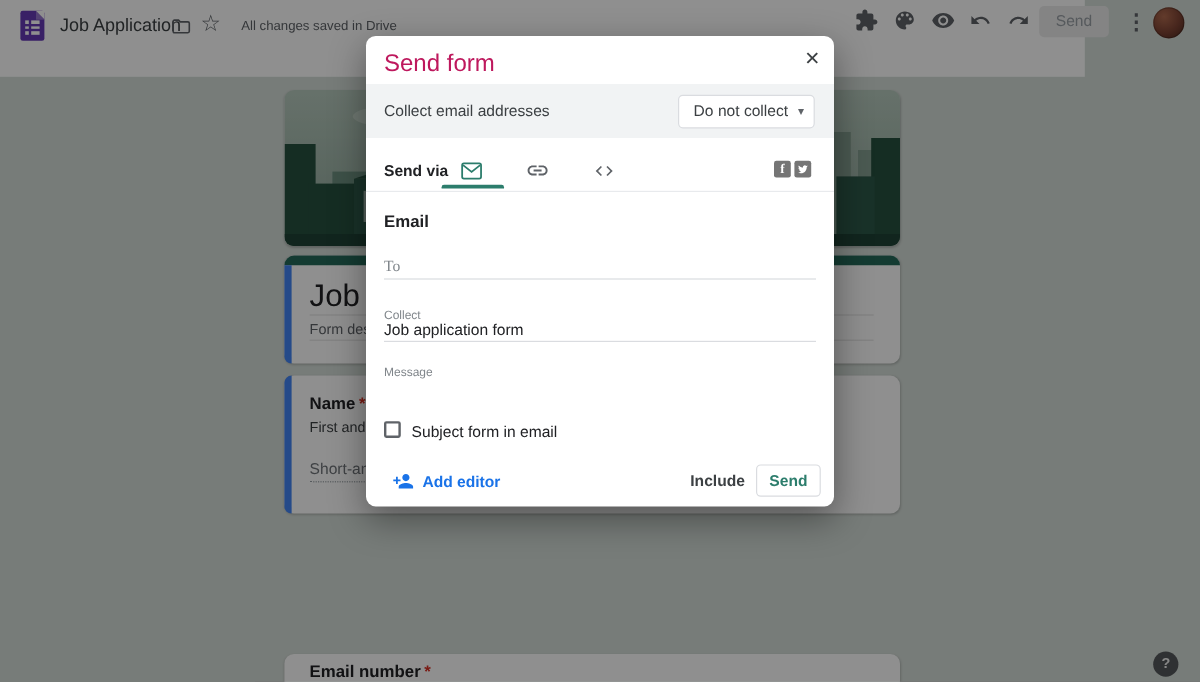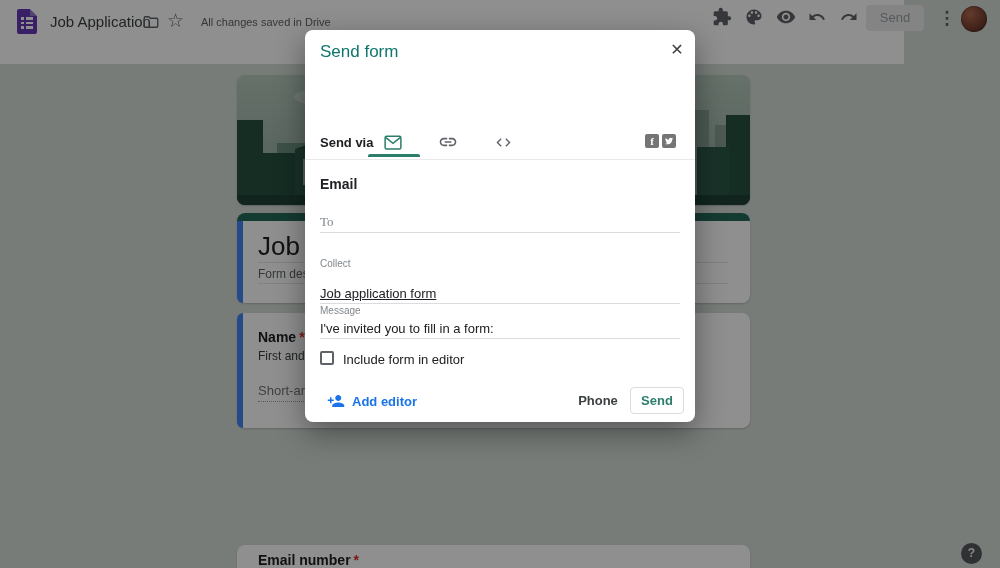--- a/index.html
+++ b/index.html
@@ -42,21 +42,21 @@
   .faint-line{position:absolute;height:1px;background:#e4e4e4;}
   .dotted-line{position:absolute;height:1px;border-bottom:1px dotted #9aa0a6;}
   .help-circle{position:absolute;left:961px;top:543px;width:21px;height:21px;border-radius:50%;
                background:#54585b;color:#f1f1f1;font-size:12px;font-weight:bold;
                text-align:center;line-height:21px;}
 
   
   .overlay{position:absolute;left:0;top:0;width:1000px;height:568px;background:rgba(0,0,0,.44);z-index:8;}
   .dialog{position:absolute;left:305px;top:30px;width:390px;height:392px;background:#fff;
           border-radius:8px;z-index:9;box-shadow:0 10px 30px rgba(0,0,0,.4);}
-  .dlg-title{position:absolute;left:15px;top:12px;font-size:17px;color:#0f766e;}
+  .dlg-title{position:absolute;left:15px;top:12px;font-size:20px;color:#be185d;}
   .dlg-close{position:absolute;left:360px;top:8px;font-size:16px;color:#3c4043;width:24px;height:24px;
              text-align:center;line-height:24px;cursor:pointer;}
   .band{position:absolute;left:0;top:40px;width:390px;height:45px;background:#f1f3f4;
         display:flex;align-items:center;justify-content:space-between;padding:0 16px 0 15px;}
   .band-label{font-size:13px;color:#3c4043;}
   .dropdown{width:114px;height:28px;background:#fff;border:1px solid #dadce0;border-radius:4px;
             display:flex;align-items:center;justify-content:space-between;padding:0 8px 0 12px;}
   .dropdown .val{font-size:13px;color:#3c4043;}
   .caret{font-size:10px;color:#5f6368;}
   .sendvia-label{position:absolute;left:15px;top:105px;font-size:13px;font-weight:bold;color:#202124;}
@@ -203,20 +203,27 @@
   </div>
 
   <div class="help-circle">?</div>
 
   <div class="overlay"></div>
 
   <div class="dialog">
     <div class="dlg-title">Send form</div>
     <div class="dlg-close">✕</div>
 
+    <div class="band">
+      <span class="band-label">Collect email addresses</span>
+      <div class="dropdown">
+        <span class="val">Do not collect</span>
+        <span class="caret">▾</span>
+      </div>
+    </div>
 
     <div class="sendvia-label">Send via</div>
 
     <div class="tab" style="left:68px;">
       <svg width="18" height="15" viewBox="0 0 24 20">
         <rect x="1.5" y="1.5" width="21" height="17" rx="2" fill="none" stroke="#2c7d6c" stroke-width="2"></rect>
         <polyline points="2.5,3.5 12,11 21.5,3.5" fill="none" stroke="#2c7d6c" stroke-width="2"></polyline>
       </svg>
     </div>
     <div class="tab-underline"></div>
@@ -240,31 +247,30 @@
         <path fill="#fff" d="M22 5.9c-.7.3-1.5.6-2.3.7.8-.5 1.5-1.3 1.8-2.2-.8.5-1.7.8-2.6 1A4 4 0 0 0 12 8.1c0 .3 0 .6.1.9A11.4 11.4 0 0 1 3.9 4.8a4 4 0 0 0 1.2 5.4c-.6 0-1.3-.2-1.8-.5v.1c0 1.9 1.4 3.6 3.2 3.9-.6.2-1.2.2-1.8.1.5 1.6 2 2.8 3.7 2.8A8.1 8.1 0 0 1 2 18.3 11.4 11.4 0 0 0 8.2 20c7.5 0 11.6-6.2 11.6-11.6v-.5c.8-.6 1.5-1.3 2.2-2z"></path>
       </svg>
     </div>
     <div class="tabs-border"></div>
 
     <div class="sec-heading">Email</div>
 
     <input class="fld" style="top: 182px; height: 21px; font-family: Liberation Serif, serif;" type="text" placeholder="To">
 
     <div class="tiny-label" style="top:228px;">Collect</div>
-    <input class="fld" style="top: 254px; height: 20px; text-decoration: underline;" type="text" value="Job application form">
+    <input class="fld" style="top: 235px; height: 20px;" type="text" value="Job application form">
 
     <div class="tiny-label" style="top:275px;">Message</div>
-    <input class="fld" style="top: 289px; height: 20px;" type="text" value="I've invited you to fill in a form:">
 
     <div class="cbox"></div>
-    <div class="cbox-label">Include form in editor</div>
+    <div class="cbox-label">Subject form in email</div>
 
     <div class="add-editor">
       <svg width="18" height="18" viewBox="0 0 24 24">
         <path fill="#1a73e8" d="M15 12c2.21 0 4-1.79 4-4s-1.79-4-4-4-4 1.79-4 4 1.79 4 4 4zm-9-2V7H4v3H1v2h3v3h2v-3h3v-2H6zm9 4c-2.67 0-8 1.34-8 4v2h16v-2c0-2.66-5.33-4-8-4z"></path>
       </svg>
       <span>Add editor</span>
     </div>
-    <div class="cancel-btn">Phone</div>
+    <div class="cancel-btn">Include</div>
     <div class="send-btn">Send</div>
   </div>
 
 </div>
 
 </body></html>

